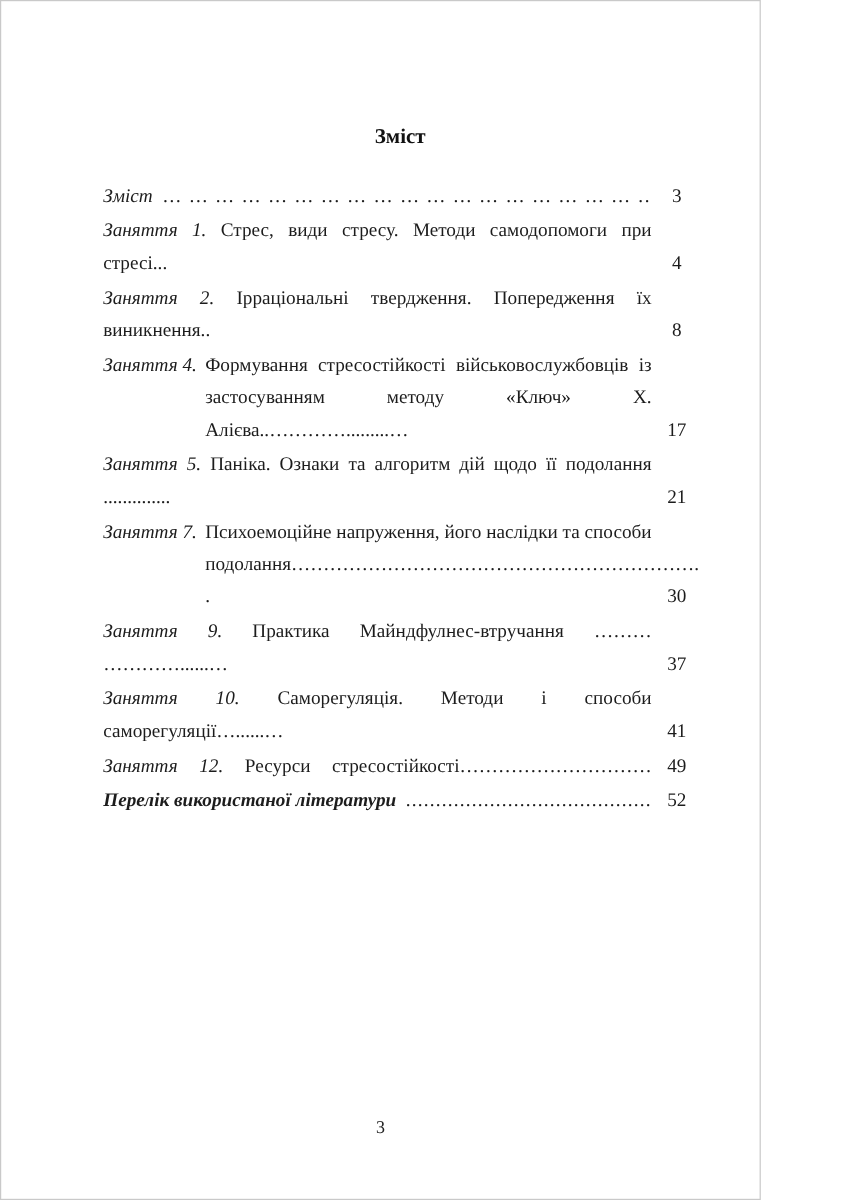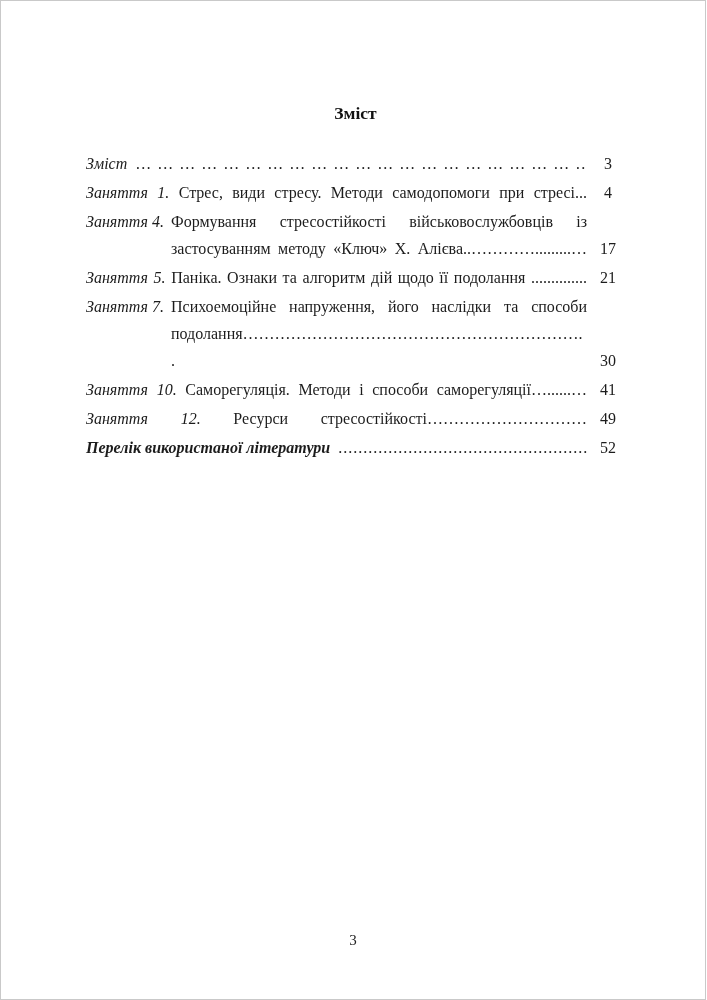--- a/index.html
+++ b/index.html
@@ -1,23 +1,23 @@
 <!DOCTYPE html>
 <html><head>
 <meta charset="utf-8">
 <style>
   html, body { margin: 0; padding: 0; background: #ffffff; }
   .page {
     position: relative;
-    width: 706px;
+    width: 634px;
     height: 1000px;
     box-sizing: border-box;
     background: #ffffff;
     border: 1px solid #c9c9c9;
-    padding: 102px 80px 0 85px;
+    padding: 102px 52px 0 85px;
     font-family: "Liberation Serif", "DejaVu Serif", serif;
     font-size: 16px;
     color: #1c1c1c;
     overflow: hidden;
   }
   .doc-title {
     margin: 0 0 26px 0;
     text-align: center;
     font-size: 17.5px;
     font-weight: bold;
@@ -103,20 +103,24 @@
           <span class="leader">… … … … … … … … … … … … … … … … … … … … … … … … … … … … … … … … … … … …</span>
         </span>
       <span class="num">3</span>
     </div>
 
     <div class="row just">
       <span class="cell"><span class="lbl">Заняття 1.</span><span class="txt"> Стрес, види стресу. Методи самодопомоги при стресі...</span></span>
       <span class="num">4</span>
     </div>
 
+    <div class="row just">
+      <span class="cell"><span class="lbl">Заняття 2.</span><span class="txt"> Ірраціональні твердження. Попередження їх виникнення..</span></span>
+      <span class="num">8</span>
+    </div>
 
 
     <div class="row col just">
       <span class="lblcol">Заняття 4.</span>
       <span class="cell">Формування стресостійкості військовослужбовців із
 застосуванням методу «Ключ» Х. Алієва..………….........…</span>
       <span class="num">17</span>
     </div>
 
     <div class="row just">
@@ -126,20 +130,24 @@
 
 
     <div class="row col just">
       <span class="lblcol">Заняття 7.</span>
       <span class="cell">Психоемоційне напруження, його наслідки та способи
 подолання………………………………………………………. .</span>
       <span class="num">30</span>
     </div>
 
 
+    <div class="row just">
+      <span class="cell"><span class="lbl">Заняття 9.</span><span class="txt"> Практика Майндфулнес-втручання ……… …………......…</span></span>
+      <span class="num">37</span>
+    </div>
 
     <div class="row just">
       <span class="cell"><span class="lbl">Заняття 10.</span><span class="txt"> Саморегуляція. Методи і способи саморегуляції…......…</span></span>
       <span class="num">41</span>
     </div>
 
 
     <div class="row just">
       <span class="cell"><span class="lbl">Заняття 12.</span><span class="txt"> Ресурси стресостійкості…………………………</span></span>
       <span class="num">49</span>

